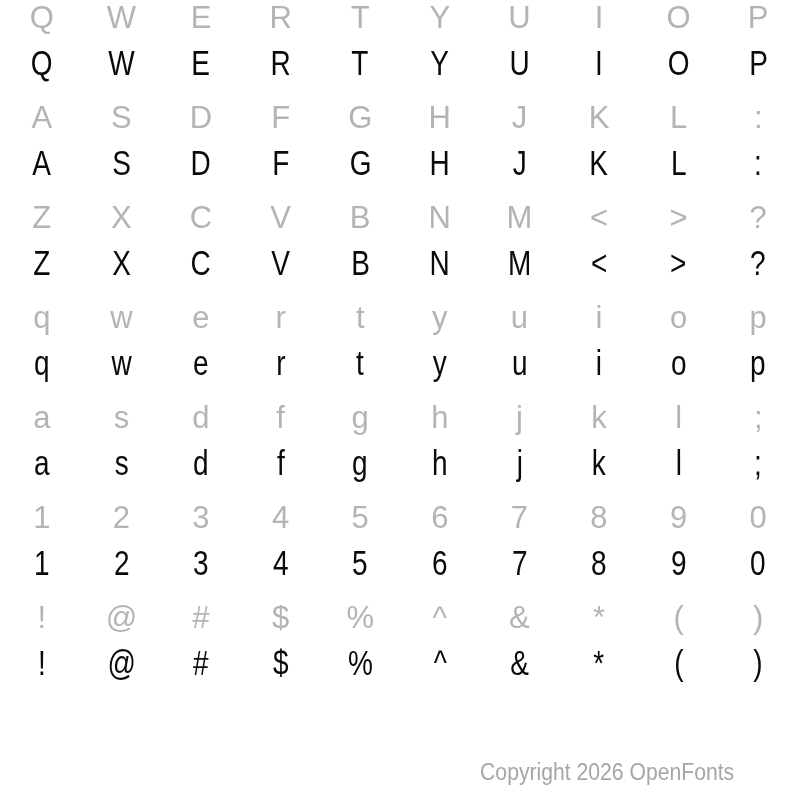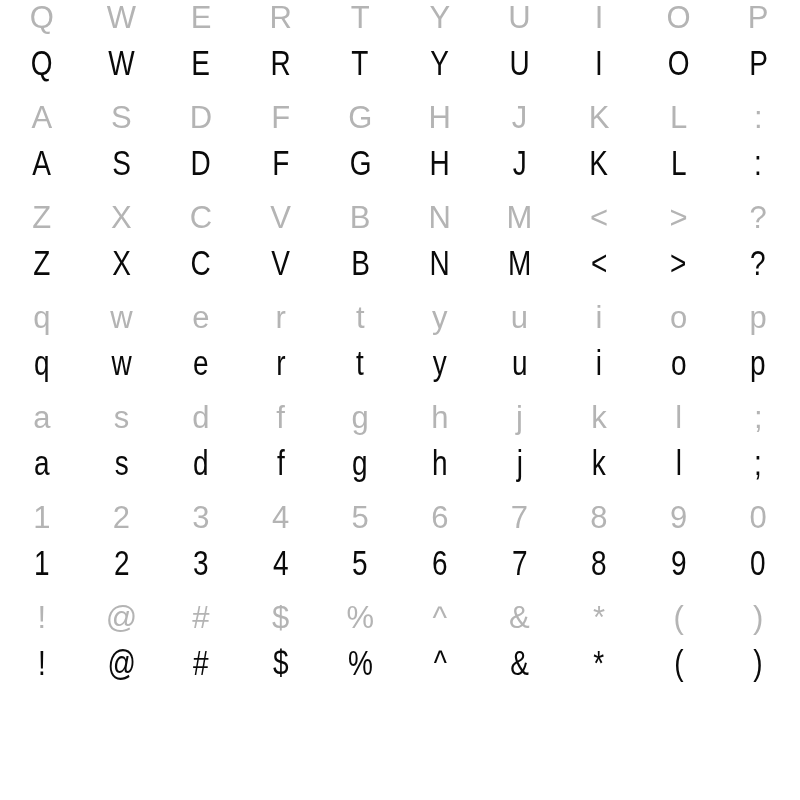--- a/index.html
+++ b/index.html
@@ -258,13 +258,16 @@
           <div class="cell"><span class="glyph">$</span></div>
           <div class="cell"><span class="glyph">%</span></div>
           <div class="cell"><span class="glyph">^</span></div>
           <div class="cell"><span class="glyph">&amp;</span></div>
           <div class="cell"><span class="glyph">*</span></div>
           <div class="cell"><span class="glyph">(</span></div>
           <div class="cell"><span class="glyph">)</span></div>
         </div>
       </div>
     </div>
+  <div class="footer">
+    <span class="scale">Copyright 2026 OpenFonts</span>
+  </div>
 </div>
 
 </body></html>

